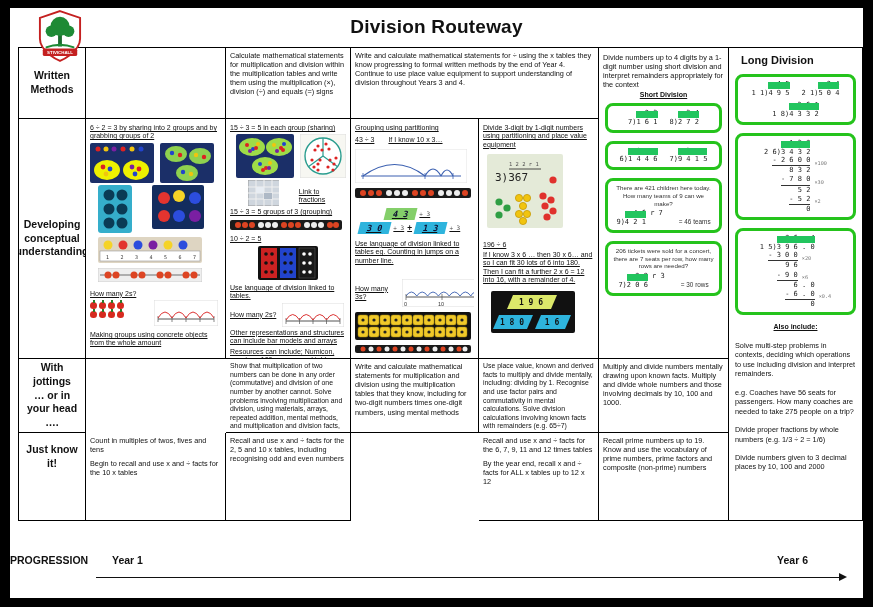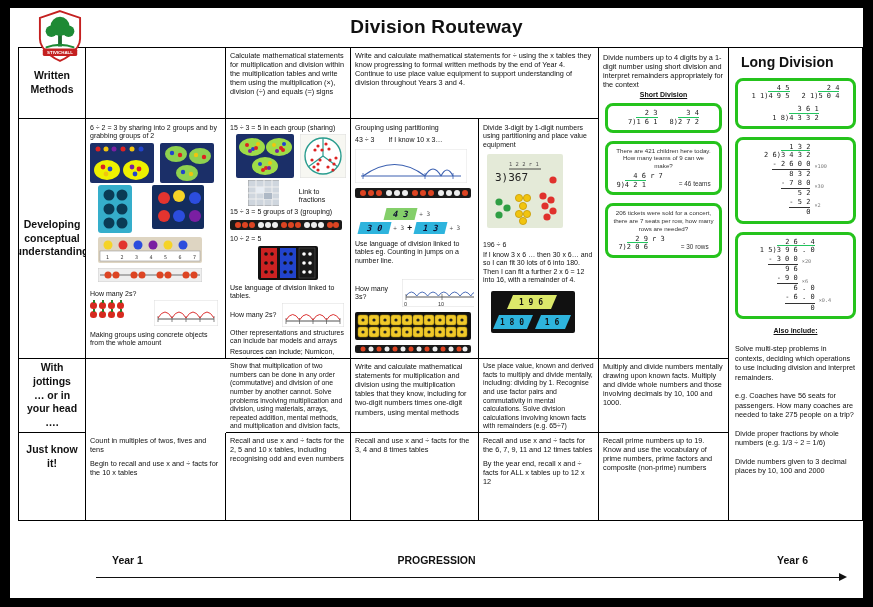--- a/index.html
+++ b/index.html
@@ -19,42 +19,42 @@
   .rowhead{display:flex;flex-direction:column;align-items:center;justify-content:center;
            text-align:center;font-weight:bold;font-size:10.5px;line-height:1.3;}
   .c-r1h{grid-area:1/1}.c-r1y1{grid-area:1/2}.c-r1y2{grid-area:1/3}
   .c-r1y34{grid-area:1/4/2/6}.c-y5{grid-area:1/6/3/7}.c-y6{grid-area:1/7/5/8}
   .c-r2h{grid-area:2/1}.c-r2y1{grid-area:2/2}.c-r2y2{grid-area:2/3}
   .c-r2y3{grid-area:2/4}.c-r2y4{grid-area:2/5}
   .c-r3h{grid-area:3/1}.c-r3y1{grid-area:3/2}.c-r3y2{grid-area:3/3}
   .c-r3y3{grid-area:3/4}.c-r3y4{grid-area:3/5}.c-r3y5{grid-area:3/6}
   .c-r4h{grid-area:4/1}.c-r4y1{grid-area:4/2}.c-r4y2{grid-area:4/3}
   .c-r4y3{grid-area:4/4}.c-r4y4{grid-area:4/5}.c-r4y5{grid-area:4/6}
-  .dev{font-size:7px;line-height:1.2;}
+  .dev{font-size:7px;line-height:1.2;text-decoration:underline;}
   .txt{margin:2px 0;}
   .imgrow{display:flex;gap:6px;align-items:flex-start;margin:2px 0;}
   .center{text-align:center;}
   
   .sdiv{font-family:"DejaVu Sans Mono",monospace;font-size:7px;line-height:1.25;color:#222;
         display:inline-block;text-align:left;vertical-align:top;}
   .sdiv .q{white-space:pre;}
   .sdiv .r{white-space:pre;}
-  .sdiv .dd{border-top:1px solid #22c55e;}
+  .sdiv .dd{border-top:7px solid #22c55e;}
   .wl{display:flex;align-items:flex-end;font-family:"DejaVu Sans Mono",monospace;
       font-size:7px;line-height:1.3;color:#222;}
   .wl .num{white-space:pre;}
   .wl.u .num{border-bottom:1px solid #333;}
   .wl .ann{font-size:5.2px;color:#777;margin-left:4px;}
   .gbox{border:3px solid #25c31c;border-radius:8px;background:#fff;
         padding:3px 5px;margin:2px 2px 8px 2px;text-align:center;}
   .cyanbox{border:3px solid #45d2ec;border-radius:5px;background:#fff;
         padding:3px 5px;margin:2px 6px 8px 6px;text-align:center;}
   .exrow{display:flex;justify-content:center;gap:12px;}
   .seclabel{font-size:7px;font-weight:bold;text-decoration:underline;text-align:center;margin:2px 0 3px;}
-  .ldlabel{font-size:14px;font-weight:bold;margin:3px 0 6px 8px;}
+  .ldlabel{font-size:11px;font-weight:bold;margin:3px 0 6px 8px;}
   .prob{font-size:6.2px;color:#333;text-align:center;margin-bottom:2px;line-height:1.25;}
   .probrow{display:flex;justify-content:center;align-items:flex-end;gap:16px;}
   .ans{font-size:6.4px;color:#333;padding-bottom:1px;}
   .ldwrap{display:inline-block;text-align:left;}
   .y6p{font-size:7.3px;line-height:1.3;margin:9px 2px;}
   
   .part-block{margin:4px 0 2px 4px;font-family:"DejaVu Sans Mono",monospace;}
   .part-row{display:flex;align-items:center;gap:3px;margin:2px 0;}
   .pcard{display:inline-block;padding:1px 8px;font-weight:bold;font-size:8.5px;color:#113;
          transform:skewX(-14deg);}
@@ -62,21 +62,21 @@
   .pcard.blue{background:#2eb4dd;}
   .pdiv{font-size:6px;color:#444;}
   .plus{font-size:8px;font-weight:bold;}
   .indent1{margin-left:26px;}
   
   .apples{display:flex;flex-wrap:wrap;width:42px;gap:2px;margin-top:2px;}
   .apple{position:relative;width:7px;height:7px;background:#d62b1f;border-radius:50% 50% 46% 46%;}
   .apple::after{content:"";position:absolute;top:-2px;left:3px;width:1.5px;height:3px;background:#2a7d2a;}
   
   .f-year1{position:absolute;left:102px;top:546px;font-size:10.5px;font-weight:bold;}
-  .f-prog{position:absolute;left:0;right:0;top:546px;text-align:center;font-size:10.5px;font-weight:bold;}
+  .f-prog{position:absolute;left:0;right:0;top:546px;font-size:10.5px;font-weight:bold;}
   .f-year6{position:absolute;right:55px;top:546px;font-size:10.5px;font-weight:bold;}
   .arrow-line{position:absolute;left:86px;right:18px;top:569px;border-top:1.5px solid #111;}
   .arrow-line::after{content:"";position:absolute;right:-2px;top:-5px;width:0;height:0;
       border-left:8px solid #111;border-top:4px solid transparent;border-bottom:4px solid transparent;}
 </style>
 </head>
 <body>
 
 <div class="stage">
  <div class="page">
@@ -126,20 +126,30 @@
         <div class="sdiv">
           <div class="q">    2 3</div>
           <div class="r"><span>7</span><span>)</span><span class="dd">1 6 1</span></div>
         </div>
         <div class="sdiv">
           <div class="q">    3 4</div>
           <div class="r"><span>8</span><span>)</span><span class="dd">2 7 2</span></div>
         </div>
       </div>
 
+      <div class="gbox exrow">
+        <div class="sdiv">
+          <div class="q">    2 4 1</div>
+          <div class="r"><span>6</span><span>)</span><span class="dd">1 4 4 6</span></div>
+        </div>
+        <div class="sdiv">
+          <div class="q">  1 3 4 5</div>
+          <div class="r"><span>7</span><span>)</span><span class="dd">9 4 1 5</span></div>
+        </div>
+      </div>
 
       <div class="gbox">
         <div class="prob">There are 421 children here today. How many teams of 9 can we make?</div>
         <div class="probrow">
           <div class="sdiv">
             <div class="q">    4 6 r 7</div>
             <div class="r"><span>9</span><span>)</span><span class="dd">4 2 1</span></div>
           </div>
           <div class="ans">= 46 teams</div>
         </div>
@@ -651,23 +661,20 @@
       <div>Multiply and divide numbers mentally drawing upon known facts. Multiply and divide whole numbers and those involving decimals by 10, 100 and 1000.</div>
     </div>
 
     <div class="cell c-r4y1">
       <div>Count in multiples of twos, fives and tens</div>
       <div style="margin-top:5px">Begin to recall and use x and ÷ facts for the 10 x tables</div>
     </div>
     <div class="cell c-r4y2">
       <div>Recall and use x and ÷ facts for the 2, 5 and 10 x tables, including recognising odd and even numbers</div>
     </div>
-    <div class="cell c-r4y3">
-      <div>Recall and use x and ÷ facts for the 3, 4 and 8 times tables</div>
-    </div>
     <div class="cell c-r4y4">
       <div>Recall and use x and ÷ facts for the 6, 7, 9, 11 and 12 times tables</div>
       <div style="margin-top:5px">By the year end, recall x and ÷ facts for ALL x tables up to 12 x 12</div>
     </div>
     <div class="cell c-r4y5">
       <div>Recall prime numbers up to 19. Know and use the vocabulary of prime numbers, prime factors and composite (non-prime) numbers</div>
     </div>
 
   </div>
 

